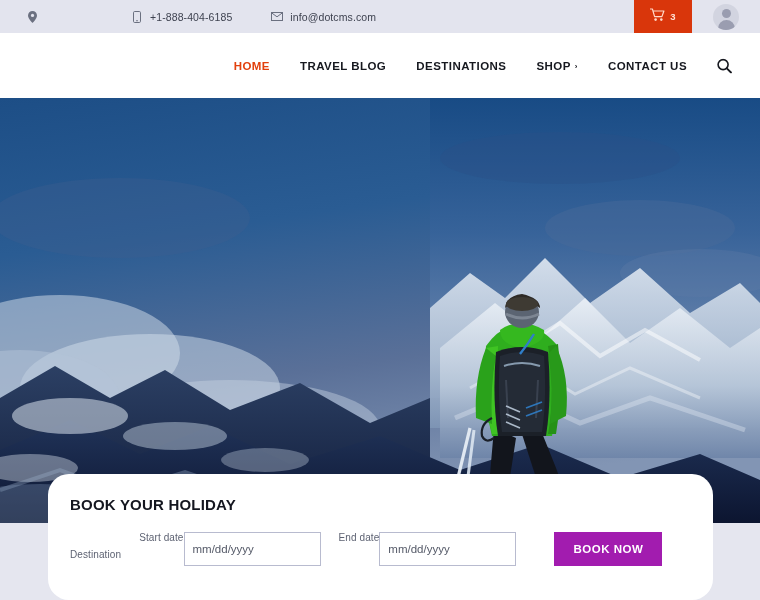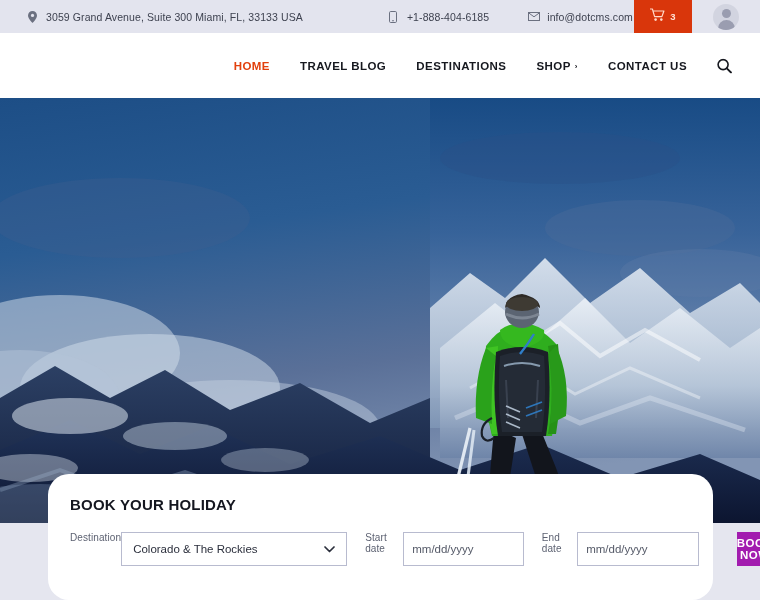--- a/index.html
+++ b/index.html
@@ -212,21 +212,20 @@
   <div class="topbar">
     <div class="topbar-items">
 
       <div class="tb-item tb-addr">
         <span class="tb-ico">
           <svg width="9" height="12" viewBox="0 0 9 12">
             <path d="M4.5 0C2 0 0 2 0 4.5C0 7.6 4.5 12 4.5 12S9 7.6 9 4.5C9 2 7 0 4.5 0Z" fill="#6b7080"></path>
             <circle cx="4.5" cy="4.4" r="1.6" fill="#e3e4ee"></circle>
           </svg>
         </span>
-        <span class="lbl">3059 Grand Avenue, Suite 300 Miami, FL, 33133 USA</span>
       </div>
 
       <div class="tb-item tb-phone">
         <span class="tb-ico">
           <svg width="8" height="12" viewBox="0 0 8 12">
             <rect x="0.5" y="0.5" width="7" height="11" rx="1.2" fill="none" stroke="#6b7080" stroke-width="1"></rect>
             <rect x="2.9" y="9.3" width="2.2" height="0.9" rx="0.4" fill="#6b7080"></rect>
           </svg>
         </span>
         <span class="lbl">+1-888-404-6185</span>
@@ -400,28 +399,20 @@
   </div>
 
   <div class="footer-strip"></div>
 
   <div class="booking">
     <div class="booking-title">BOOK YOUR HOLIDAY</div>
     <div class="booking-row">
 
       <div class="field">
         <span class="field-label">Destination</span>
-        <div class="field-ctrl f-dest">
-          <span>Colorado &amp; The Rockies</span>
-          <span class="sel-caret">
-            <svg width="11" height="7" viewBox="0 0 11 7">
-              <path d="M1 1 L5.5 5.5 L10 1" fill="none" stroke="#2b2f3c" stroke-width="1.7" stroke-linecap="round" stroke-linejoin="round"></path>
-            </svg>
-          </span>
-        </div>
       </div>
 
       <div class="field">
         <span class="field-label">Start date</span>
         <div class="field-ctrl f-date">
           <span class="ph">mm/dd/yyyy</span>
         </div>
       </div>
 
       <div class="field">

